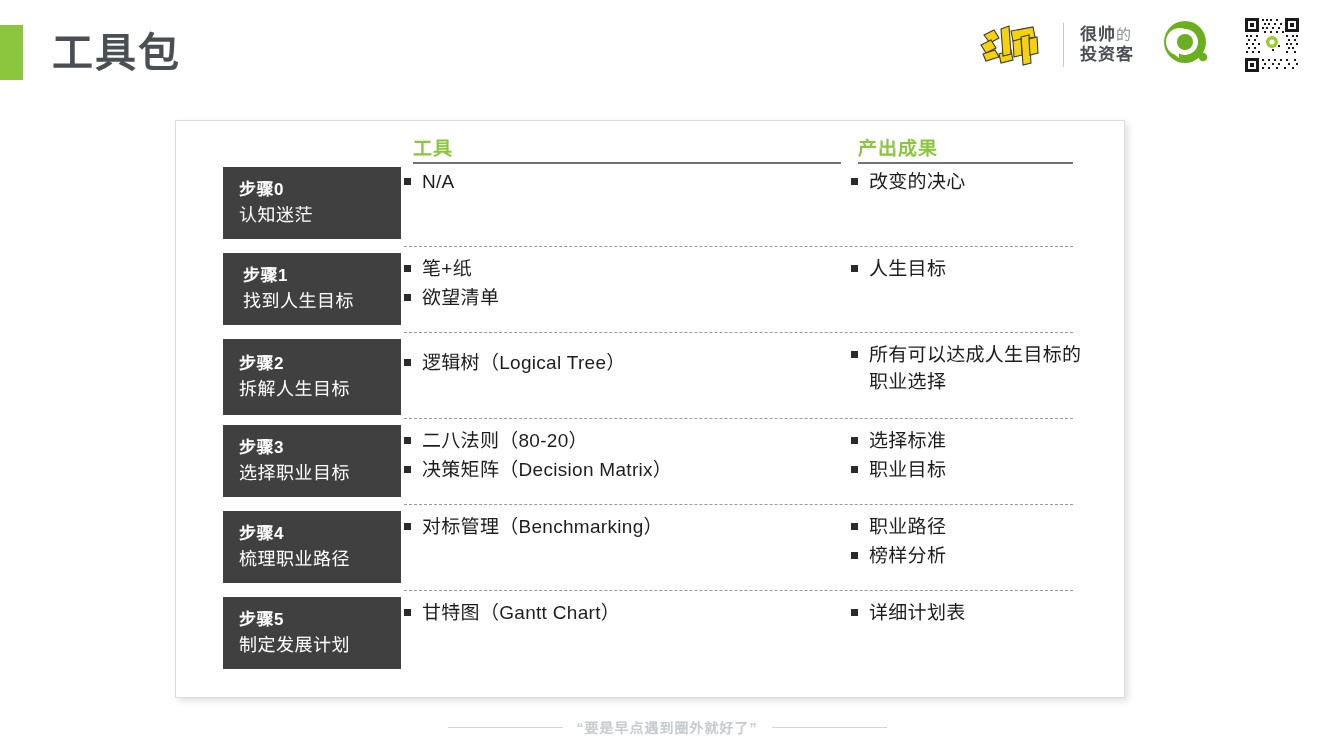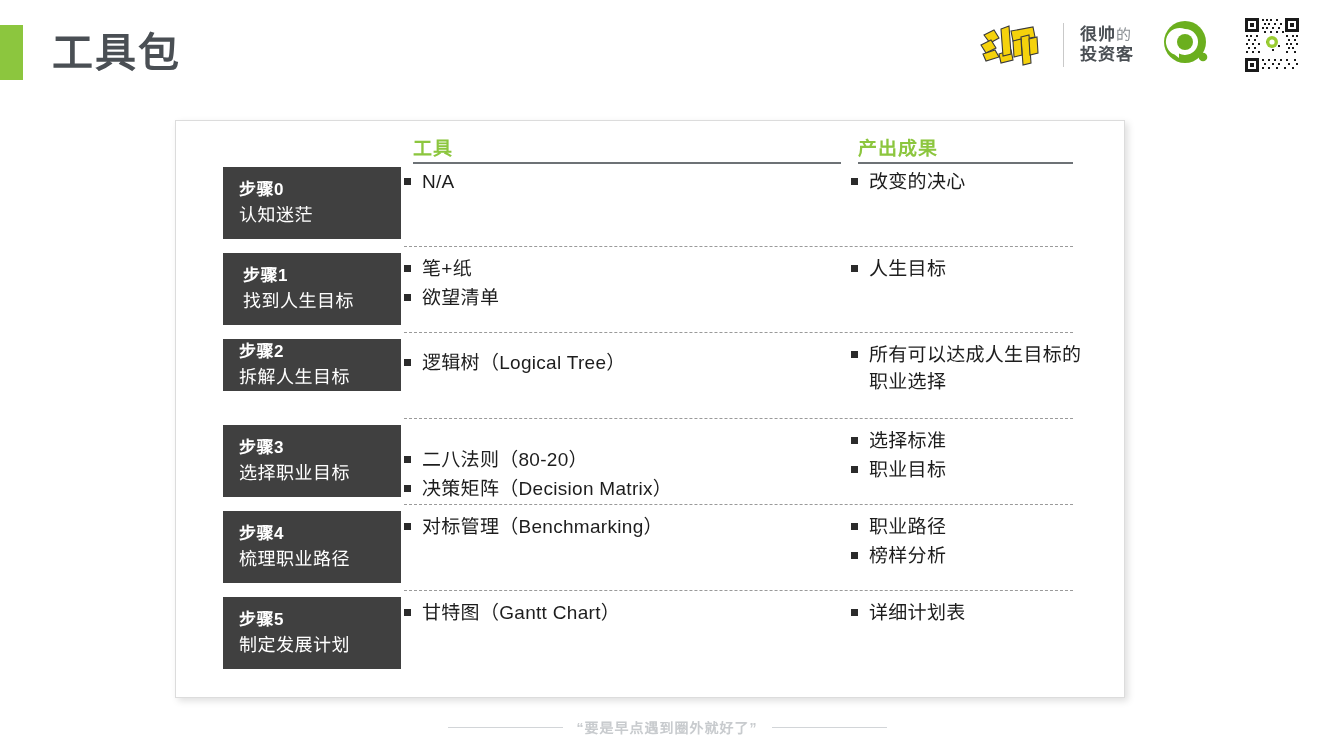--- a/index.html
+++ b/index.html
@@ -386,42 +386,42 @@
           <span class="bullet-text">欲望清单</span>
         </div>
       </div>
       <div class="cell cell-outputs" style="top: 135px;">
         <div class="bullet-item">
           <span class="bullet-mark"></span>
           <span class="bullet-text">人生目标</span>
         </div>
       </div>
       <div class="row-divider" style="top: 211px;"></div>
-      <div class="step-badge" style="top: 218px; height: 52px;">
+      <div class="step-badge" style="top: 218px; height: 76px;">
         <div class="step-number">步骤2</div>
         <div class="step-desc">拆解人生目标</div>
       </div>
       <div class="cell cell-tools" style="top: 221px; margin-top: 8px;">
         <div class="bullet-item">
           <span class="bullet-mark"></span>
           <span class="bullet-text">逻辑树（Logical Tree）</span>
         </div>
       </div>
       <div class="cell cell-outputs" style="top: 221px;">
         <div class="bullet-item">
           <span class="bullet-mark"></span>
           <span class="bullet-text">所有可以达成人生目标的职业选择</span>
         </div>
       </div>
       <div class="row-divider" style="top: 297px;"></div>
       <div class="step-badge" style="top: 304px; height: 72px;">
         <div class="step-number">步骤3</div>
         <div class="step-desc">选择职业目标</div>
       </div>
-      <div class="cell cell-tools" style="top: 307px; margin-top: 19px;">
+      <div class="cell cell-tools" style="top: 307px;">
         <div class="bullet-item">
           <span class="bullet-mark"></span>
           <span class="bullet-text">二八法则（80-20）</span>
         </div>
         <div class="bullet-item">
           <span class="bullet-mark"></span>
           <span class="bullet-text">决策矩阵（Decision Matrix）</span>
         </div>
       </div>
       <div class="cell cell-outputs" style="top: 307px;">

